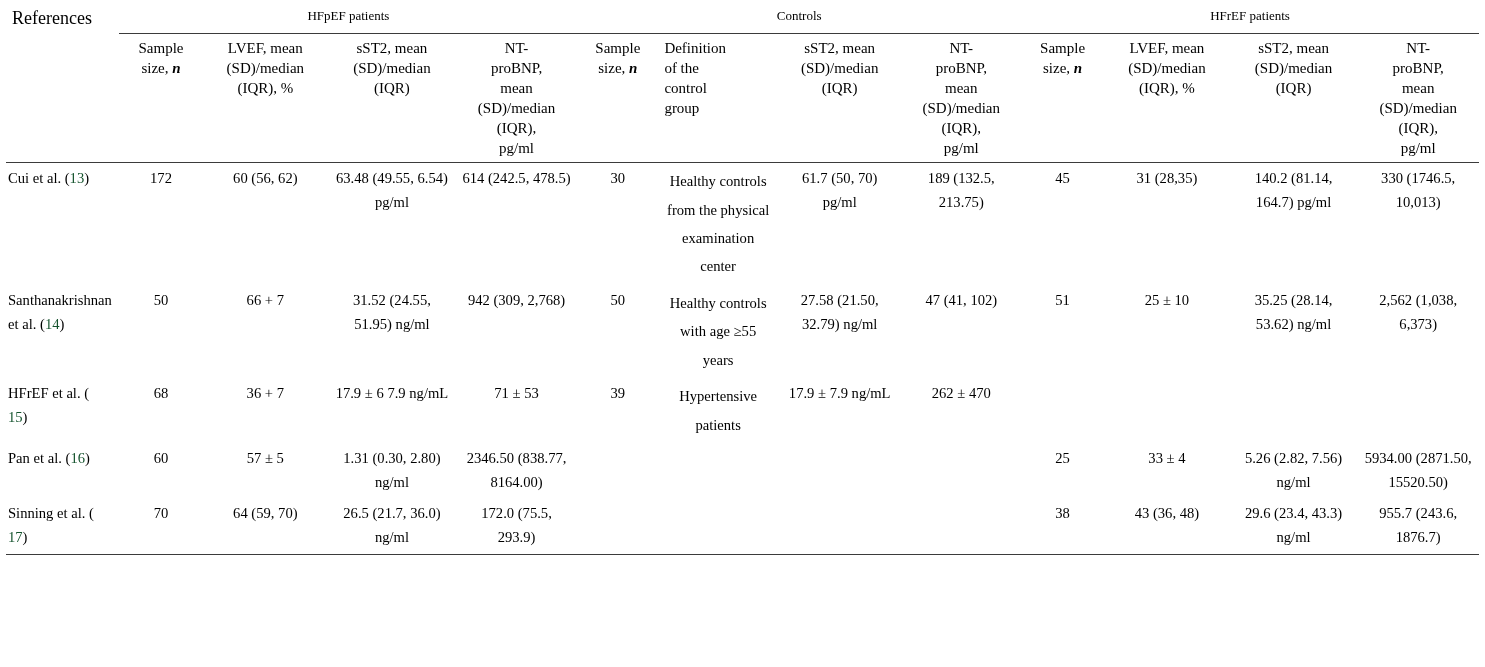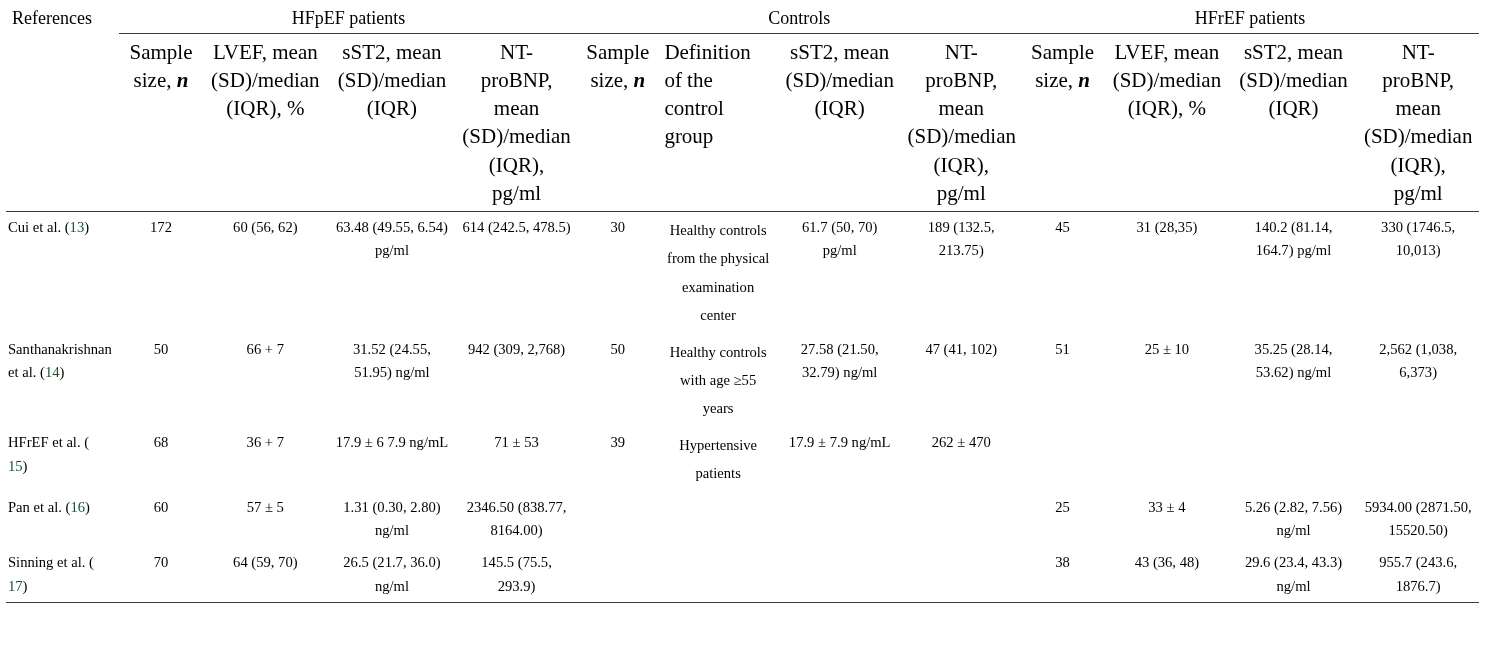--- a/index.html
+++ b/index.html
@@ -26,37 +26,37 @@
     font-size: 15px;
   }
   table.study-table td, table.study-table th {
     vertical-align: top;
     padding: 4px 6px;
     font-weight: normal;
   }
 
   
   .grp-head th {
-    font-size: 18px;
+    font-size: 13px;
     font-weight: bold;
     text-align: center;
     padding-bottom: 9px;
     padding-top: 5px;
   }
   .grp-head th.refs-cell {
     text-align: left;
     font-size: 18px;
     vertical-align: top;
   }
   .rule-bottom { border-bottom: 1.3px solid #3b3b3b; }
   .rule-top { border-top: 1.3px solid #3b3b3b; }
 
   
   .col-head th {
-    font-size: 21px;
+    font-size: 15px;
     font-weight: bold;
     text-align: center;
     line-height: 1.34;
     padding-top: 10px;
     padding-bottom: 12px;
     vertical-align: top;
   }
   .col-head th.left-al {
     text-align: left;
   }
@@ -209,21 +209,21 @@
         <td>33 ± 4</td>
         <td>5.26 (2.82, 7.56) ng/ml</td>
         <td>5934.00 (2871.50, 15520.50)</td>
       </tr>
 
       <tr>
         <td class="ref"><span>Sinning et al. (</span><br><span class="refnum">17</span><span>)</span></td>
         <td>70</td>
         <td>64 (59, 70)</td>
         <td>26.5 (21.7, 36.0) ng/ml</td>
-        <td>145.5 (75.5, 293.9)</td>
+        <td>172.0 (75.5, 293.9)</td>
         <td class="empty-cell"></td>
         <td class="ctrl-def empty-cell"></td>
         <td class="empty-cell"></td>
         <td class="empty-cell"></td>
         <td>38</td>
         <td>43 (36, 48)</td>
         <td>29.6 (23.4, 43.3) ng/ml</td>
         <td>955.7 (243.6, 1876.7)</td>
       </tr>
       <tr>

